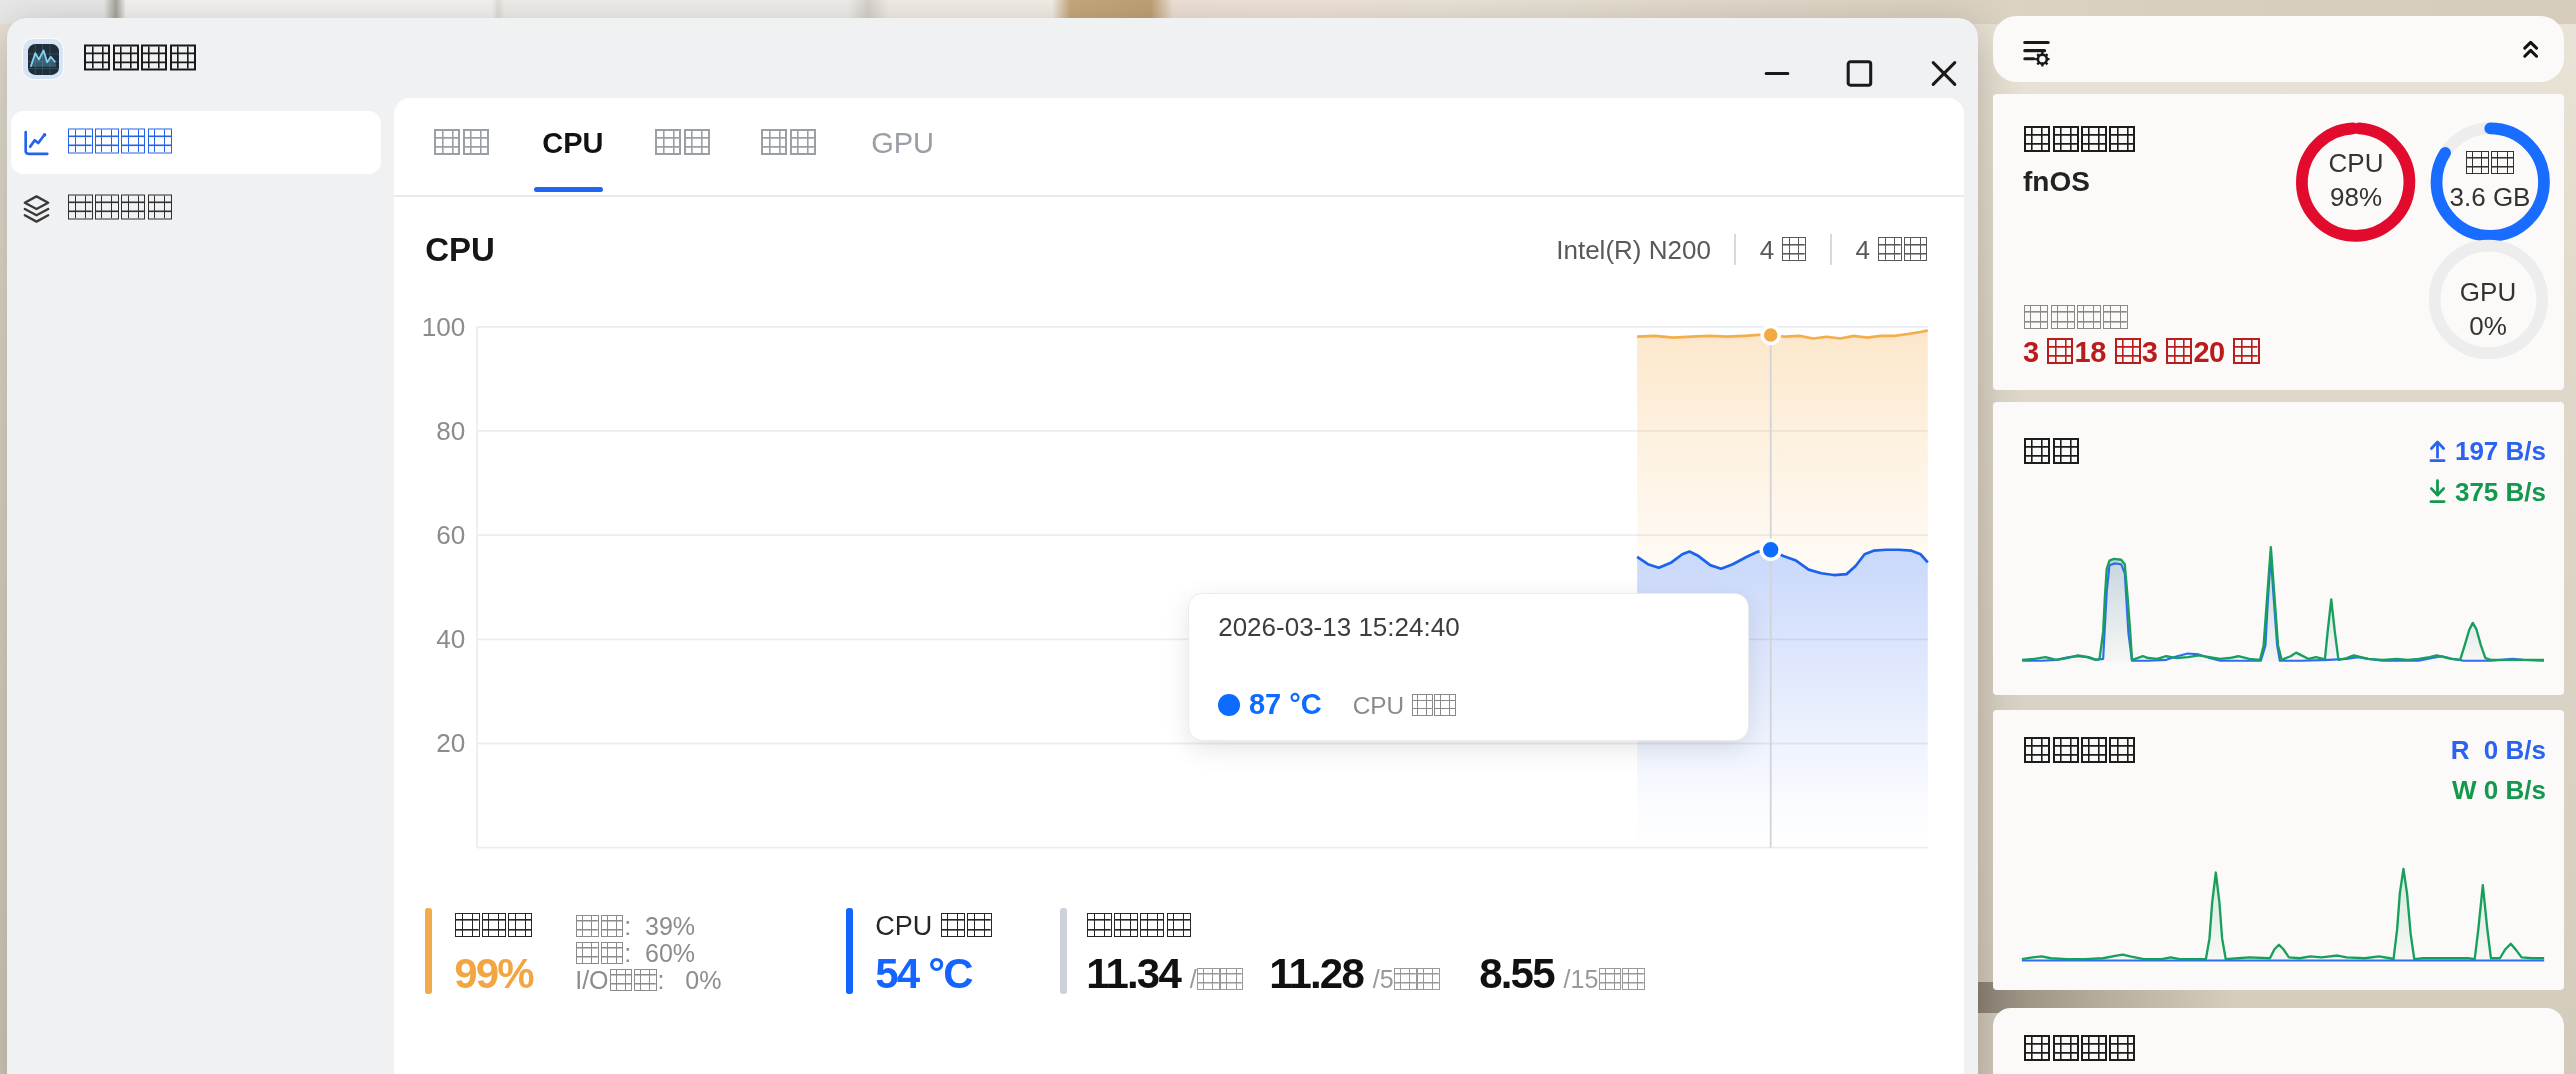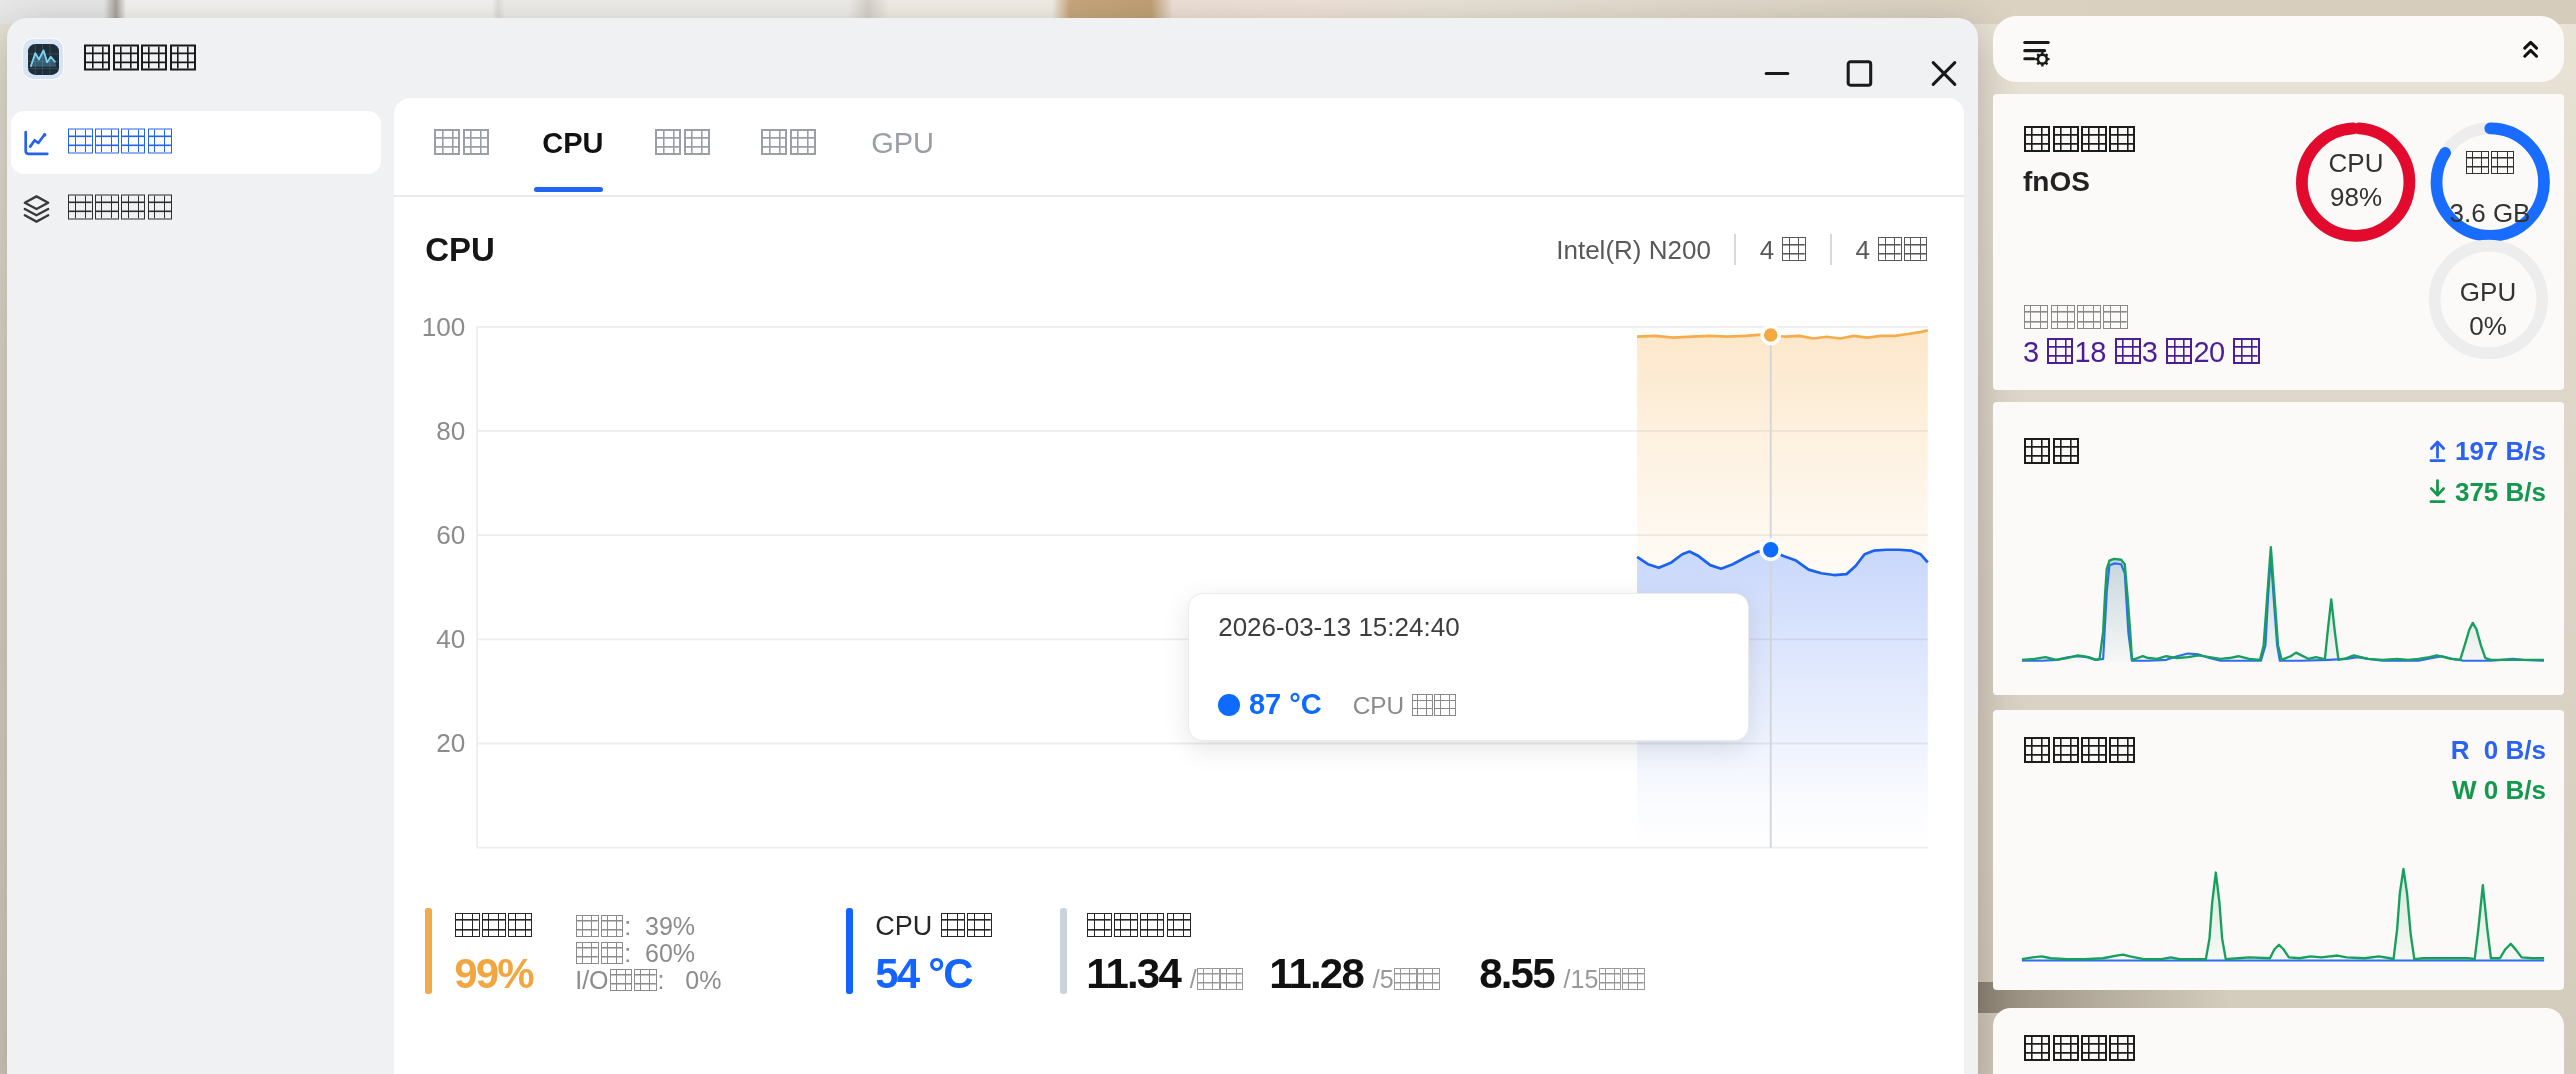--- a/index.html
+++ b/index.html
@@ -165,38 +165,38 @@
   </svg>
   <svg style="position:absolute;left:530px;top:23.5px" width="15.3" height="19" viewBox="0 0 17 21">
       <path d="M2 9 L8.5 2.5 L15 9 M2 18 L8.5 11.5 L15 18" fill="none" stroke="#111" stroke-width="3.4" stroke-linecap="round" stroke-linejoin="round"></path>
     </svg>
 </div>
 
 <div class="rcard" style="top:94px;height:296px">
   <div class="rtitle" style="top:30px"><i class="c"></i><i class="c"></i><i class="c"></i><i class="c"></i></div>
   <div style="position:absolute;left:30px;top:72px;font-size:28px;font-weight:700;color:#222">fnOS</div>
   <div style="position:absolute;left:30px;top:209px;font-size:27px;color:#8a8a8a"><i class="c"></i><i class="c"></i><i class="c"></i><i class="c"></i></div>
-  <div style="position:absolute;left:30px;top:242px;font-size:29px;font-weight:400;color:#4c1d95;letter-spacing:-0.5px">3 <i class="c"></i>18 <i class="c"></i>3 <i class="c"></i>20 <i class="c"></i></div>
+  <div style="position:absolute;left:30px;top:242px;font-size:29px;font-weight:700;color:#b91c1c;letter-spacing:-0.5px">3 <i class="c"></i>18 <i class="c"></i>3 <i class="c"></i>20 <i class="c"></i></div>
   <svg style="position:absolute;left:294px;top:22.6px" width="271" height="262" viewBox="0 0 300 290">
     <g transform="translate(76,72)">
         <circle r="59.5" fill="none" stroke="#ededee" stroke-width="13"></circle>
         <circle r="59.5" fill="none" stroke="#e30b2d" stroke-width="13" stroke-linecap="round" stroke-dasharray="366.3 7.5" transform="rotate(-86)"></circle>
       </g>
     <g transform="translate(225,72)">
         <circle r="59.5" fill="none" stroke="#ededee" stroke-width="13"></circle>
         <circle r="59.5" fill="none" stroke="#186cff" stroke-width="13" stroke-linecap="round" stroke-dasharray="314 59.8" transform="rotate(-90)"></circle>
       </g>
     <g transform="translate(223,202)">
         <circle r="59.5" fill="none" stroke="#ededee" stroke-width="13"></circle>
       </g>
   </svg>
   <div class="ringlab" style="left:300px;top:54px">CPU</div>
   <div class="ringlab" style="left:300px;top:88px">98%</div>
   <div class="ringlab" style="left:434px;top:54px"><i class="c"></i><i class="c"></i></div>
-  <div class="ringlab" style="left:434px;top:104px">3.6 GB</div>
+  <div class="ringlab" style="left:434px;top:88px">3.6 GB</div>
   <div class="ringlab" style="left:432px;top:183px">GPU</div>
   <div class="ringlab" style="left:432px;top:217px">0%</div>
 </div>
 
 <div class="rcard" style="top:402px;height:293px">
   <div class="rtitle" style="top:34px"><i class="c"></i><i class="c"></i></div>
   <div class="rate" style="right:18px;top:34px;color:#2b63f0"><svg style="vertical-align:-2.7px;margin-right:7.2px" width="21" height="24.4" viewBox="0 0 24 28">
         <g stroke="#2b63f0" stroke-width="3.2" stroke-linecap="round" stroke-linejoin="round" fill="none">
           <path d="M12 22V6"></path>
           <path d="M5 12 L12 4.5 L19 12"></path>

